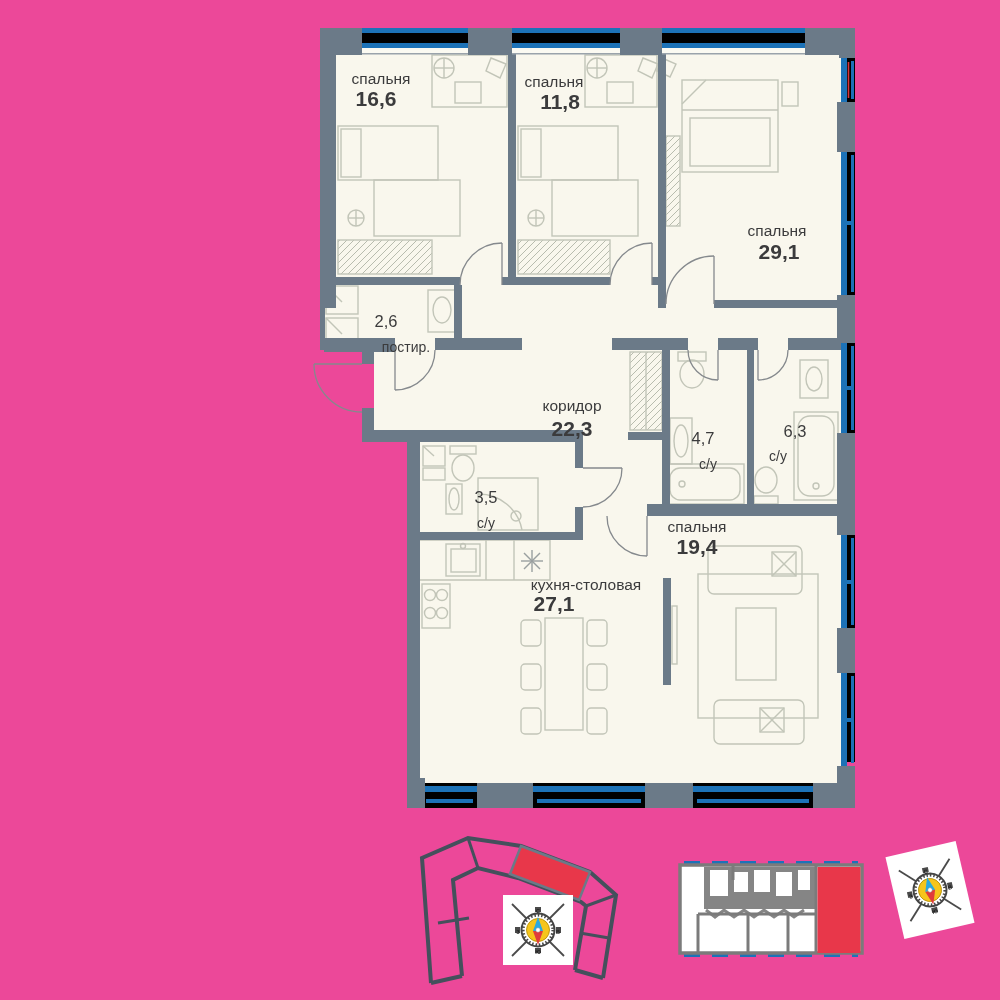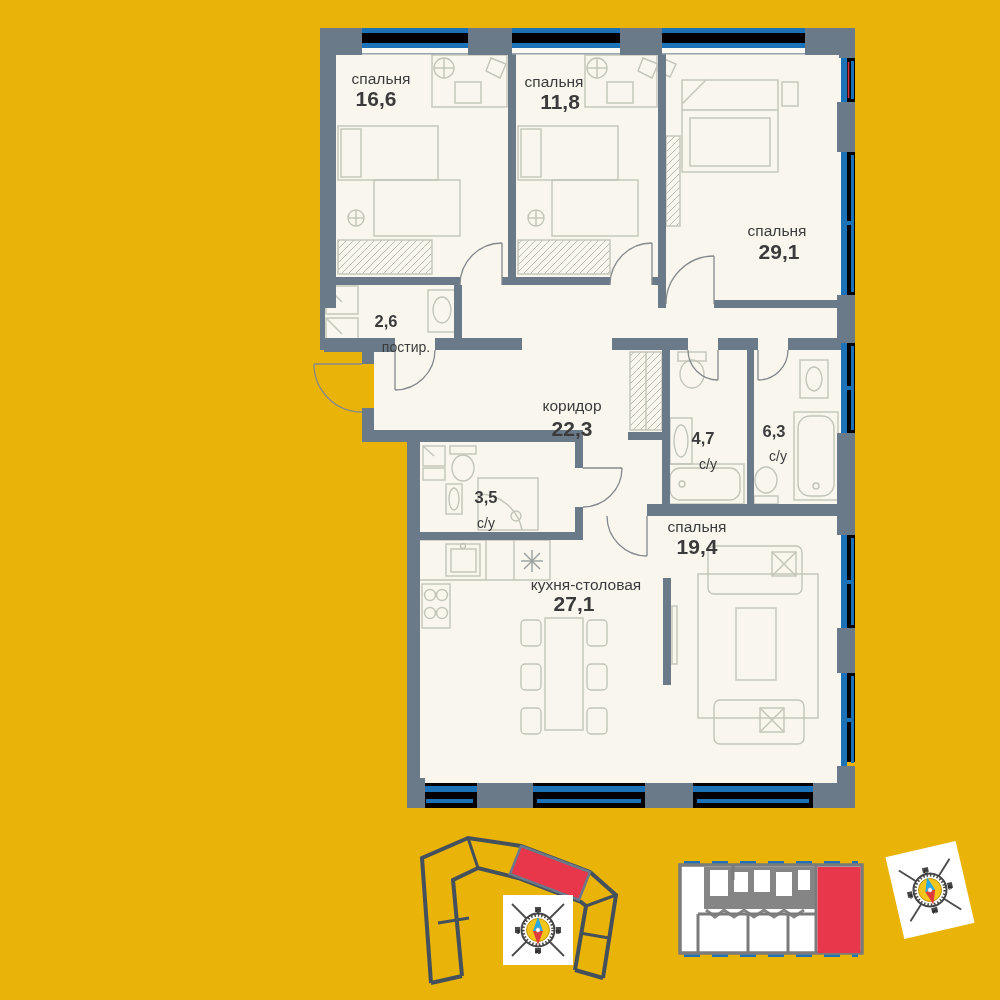--- a/index.html
+++ b/index.html
@@ -1,24 +1,24 @@
 <!DOCTYPE html>
 <html><head>
 <meta charset="utf-8">
 <style>
   html,body{margin:0;padding:0;background:#000;}
-  #stage{position:relative;width:1000px;height:1000px;background:#eab308;overflow:hidden;
+  #stage{position:relative;width:1000px;height:1000px;background:#ec4899;overflow:hidden;
          font-family:"Liberation Sans", sans-serif;}
   svg{position:absolute;display:block;}
   .rl{position:absolute;transform:translate(-50%,-50%);color:#3b3b3c;white-space:nowrap;
       text-align:center;line-height:1;}
   .rl.name{font-size:15.5px;}
   .rl.val{font-size:21px;font-weight:bold;}
   .rl.sm-name{font-size:14px;margin-top:44px;}
-  .rl.sm-val{font-size:16.5px;font-weight:bold;}
+  .rl.sm-val{font-size:16.5px;font-weight:normal;}
   .cl{font-size:5.5px;font-weight:bold;fill:#222;text-anchor:middle;
       font-family:"Liberation Sans",sans-serif;}
 </style>
 </head>
 <body>
 
 <div id="stage">
 
   <svg style="left:310px;top:18px" width="560" height="790" viewBox="0 0 560 790">
     <defs>
@@ -267,27 +267,27 @@
   <div class="rl val" style="left:560px;top:101px">11,8</div>
   <div class="rl name" style="left:777px;top:231px">спальня</div>
   <div class="rl val" style="left:779px;top:251px">29,1</div>
   <div class="rl sm-name" style="left:406px;top:303px">постир.</div>
   <div class="rl sm-val" style="left:386px;top:321px">2,6</div>
   <div class="rl name" style="left:572px;top:406px">коридор</div>
   <div class="rl val" style="left:572px;top:428px">22,3</div>
   <div class="rl sm-name" style="left:708px;top:420px">с/у</div>
   <div class="rl sm-val" style="left:703px;top:438px">4,7</div>
   <div class="rl sm-name" style="left:778px;top:412px">с/у</div>
-  <div class="rl sm-val" style="left:774px;top:431px">6,3</div>
+  <div class="rl sm-val" style="left:795px;top:431px">6,3</div>
   <div class="rl sm-name" style="left:486px;top:479px">с/у</div>
   <div class="rl sm-val" style="left:486px;top:497px">3,5</div>
   <div class="rl name" style="left:697px;top:527px">спальня</div>
   <div class="rl val" style="left:697px;top:546px">19,4</div>
   <div class="rl name" style="left:586px;top:585px">кухня-столовая</div>
-  <div class="rl val" style="left:574px;top:603px">27,1</div>
+  <div class="rl val" style="left:554px;top:603px">27,1</div>
 
   <svg style="left:418px;top:828px" width="210" height="170" viewBox="0 0 210 170">
     <g stroke="#44505c" stroke-width="4" fill="none" stroke-linejoin="miter">
       <path d="M13,155 L4,30 L50,10 L103,18 L172,44 L198,67 L185,150"></path>
       <path d="M44,148 L35,52 L60,40 L100,50 L163,74 L168,78 L157,142"></path>
       <line x1="13" y1="155" x2="44" y2="148"></line>
       <line x1="185" y1="150" x2="157" y2="142"></line>
       <g stroke-width="3">
         <line x1="50" y1="10" x2="60" y2="40"></line>
         <line x1="20" y1="95" x2="51" y2="90"></line>

